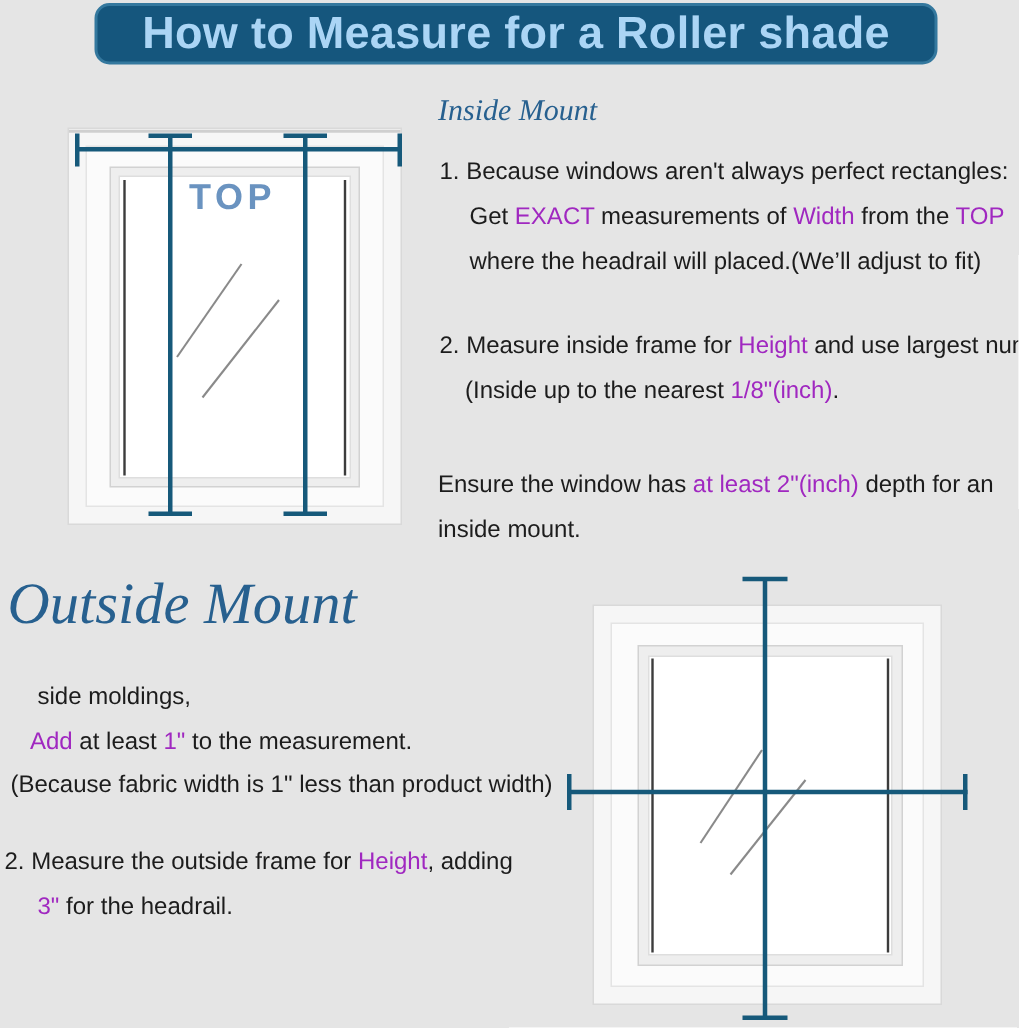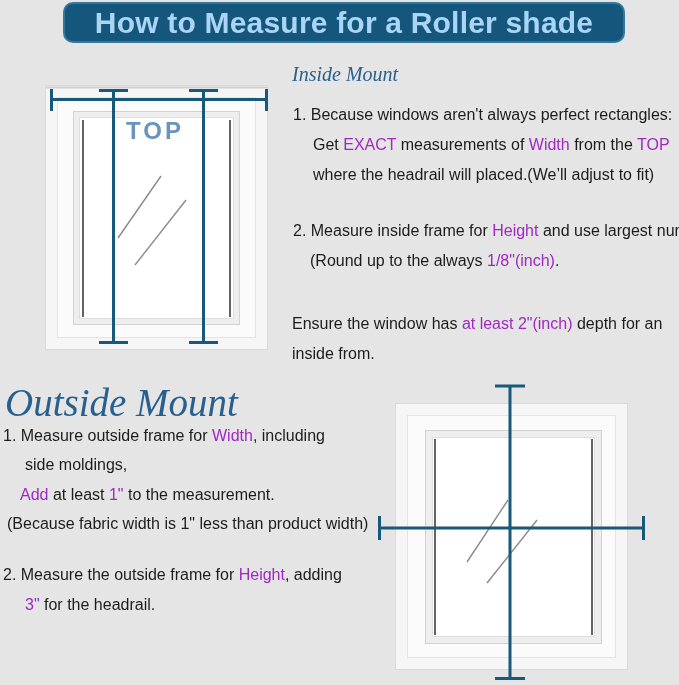--- a/index.html
+++ b/index.html
@@ -78,26 +78,25 @@
       <line x1="161" y1="12.5" x2="190" y2="12.5"></line>
       <line x1="161" y1="264.5" x2="190" y2="264.5"></line>
     </g>
   </svg>
 
   <div id="h-inside" class="h-serif">Inside Mount</div>
   <div id="i1l1" class="t"><span>1.  Because windows aren't always perfect rectangles:</span></div>
   <div id="i1l2" class="t"><span>Get </span><span style="color: rgb(160, 40, 192); text-align: right;">EXACT</span><span> measurements of </span><span style="color: rgb(160, 40, 192);">Width</span><span> from the </span><span style="color: rgb(160, 40, 192);">TOP</span></div>
   <div id="i1l3" class="t"><span>where the headrail will placed.(We’ll adjust to fit)</span></div>
   <div id="i2l1" class="t"><span>2.  Measure inside frame for </span><span style="color: rgb(160, 40, 192);">Height</span><span> and use largest number</span></div>
-  <div id="i2l2" class="t"><span>(Round up to the always </span><span style="color: rgb(160, 40, 192);">1/8"(inch)</span><span>.</span></div>
+  <div id="i2l2" class="t"><span>(Inside up to the nearest </span><span style="color: rgb(160, 40, 192);">1/8"(inch)</span><span>.</span></div>
   <div id="ensl1" class="t"><span>Ensure the window has </span><span style="color: rgb(160, 40, 192);">at least 2"(inch)</span><span> depth for an</span></div>
-  <div id="ensl2" class="t"><span>inside from.</span></div>
+  <div id="ensl2" class="t"><span>inside mount.</span></div>
 
   <div id="h-outside" class="h-serif">Outside Mount</div>
-  <div id="o1l1" class="t"><span>1. Measure outside frame for </span><span style="color: rgb(160, 40, 192);">Width</span><span>, including</span></div>
   <div id="o1l2" class="t"><span>side moldings,</span></div>
   <div id="o1l3" class="t"><span style="color: rgb(160, 40, 192);">Add</span><span> at least </span><span style="color: rgb(160, 40, 192);">1"</span><span> to the measurement.</span></div>
   <div id="o1l4" class="t"><span>(Because fabric width is 1" less than product width)</span></div>
   <div id="o2l1" class="t"><span>2. Measure the outside frame for </span><span style="color: rgb(160, 40, 192);">Height</span><span>, adding</span></div>
   <div id="o2l2" class="t"><span style="color: rgb(160, 40, 192);">3"</span><span>  for the headrail.</span></div>
 
   <svg id="win2" class="svgwin" width="307" height="307" viewBox="0 0 307 307">
     <g>
       <rect x="23.5" y="25.5" width="232" height="266" fill="#f6f6f6" stroke="#d9d9d9"></rect>
       <rect x="35.5" y="37.5" width="208" height="242" fill="#fbfbfb" stroke="#e4e4e4"></rect>

